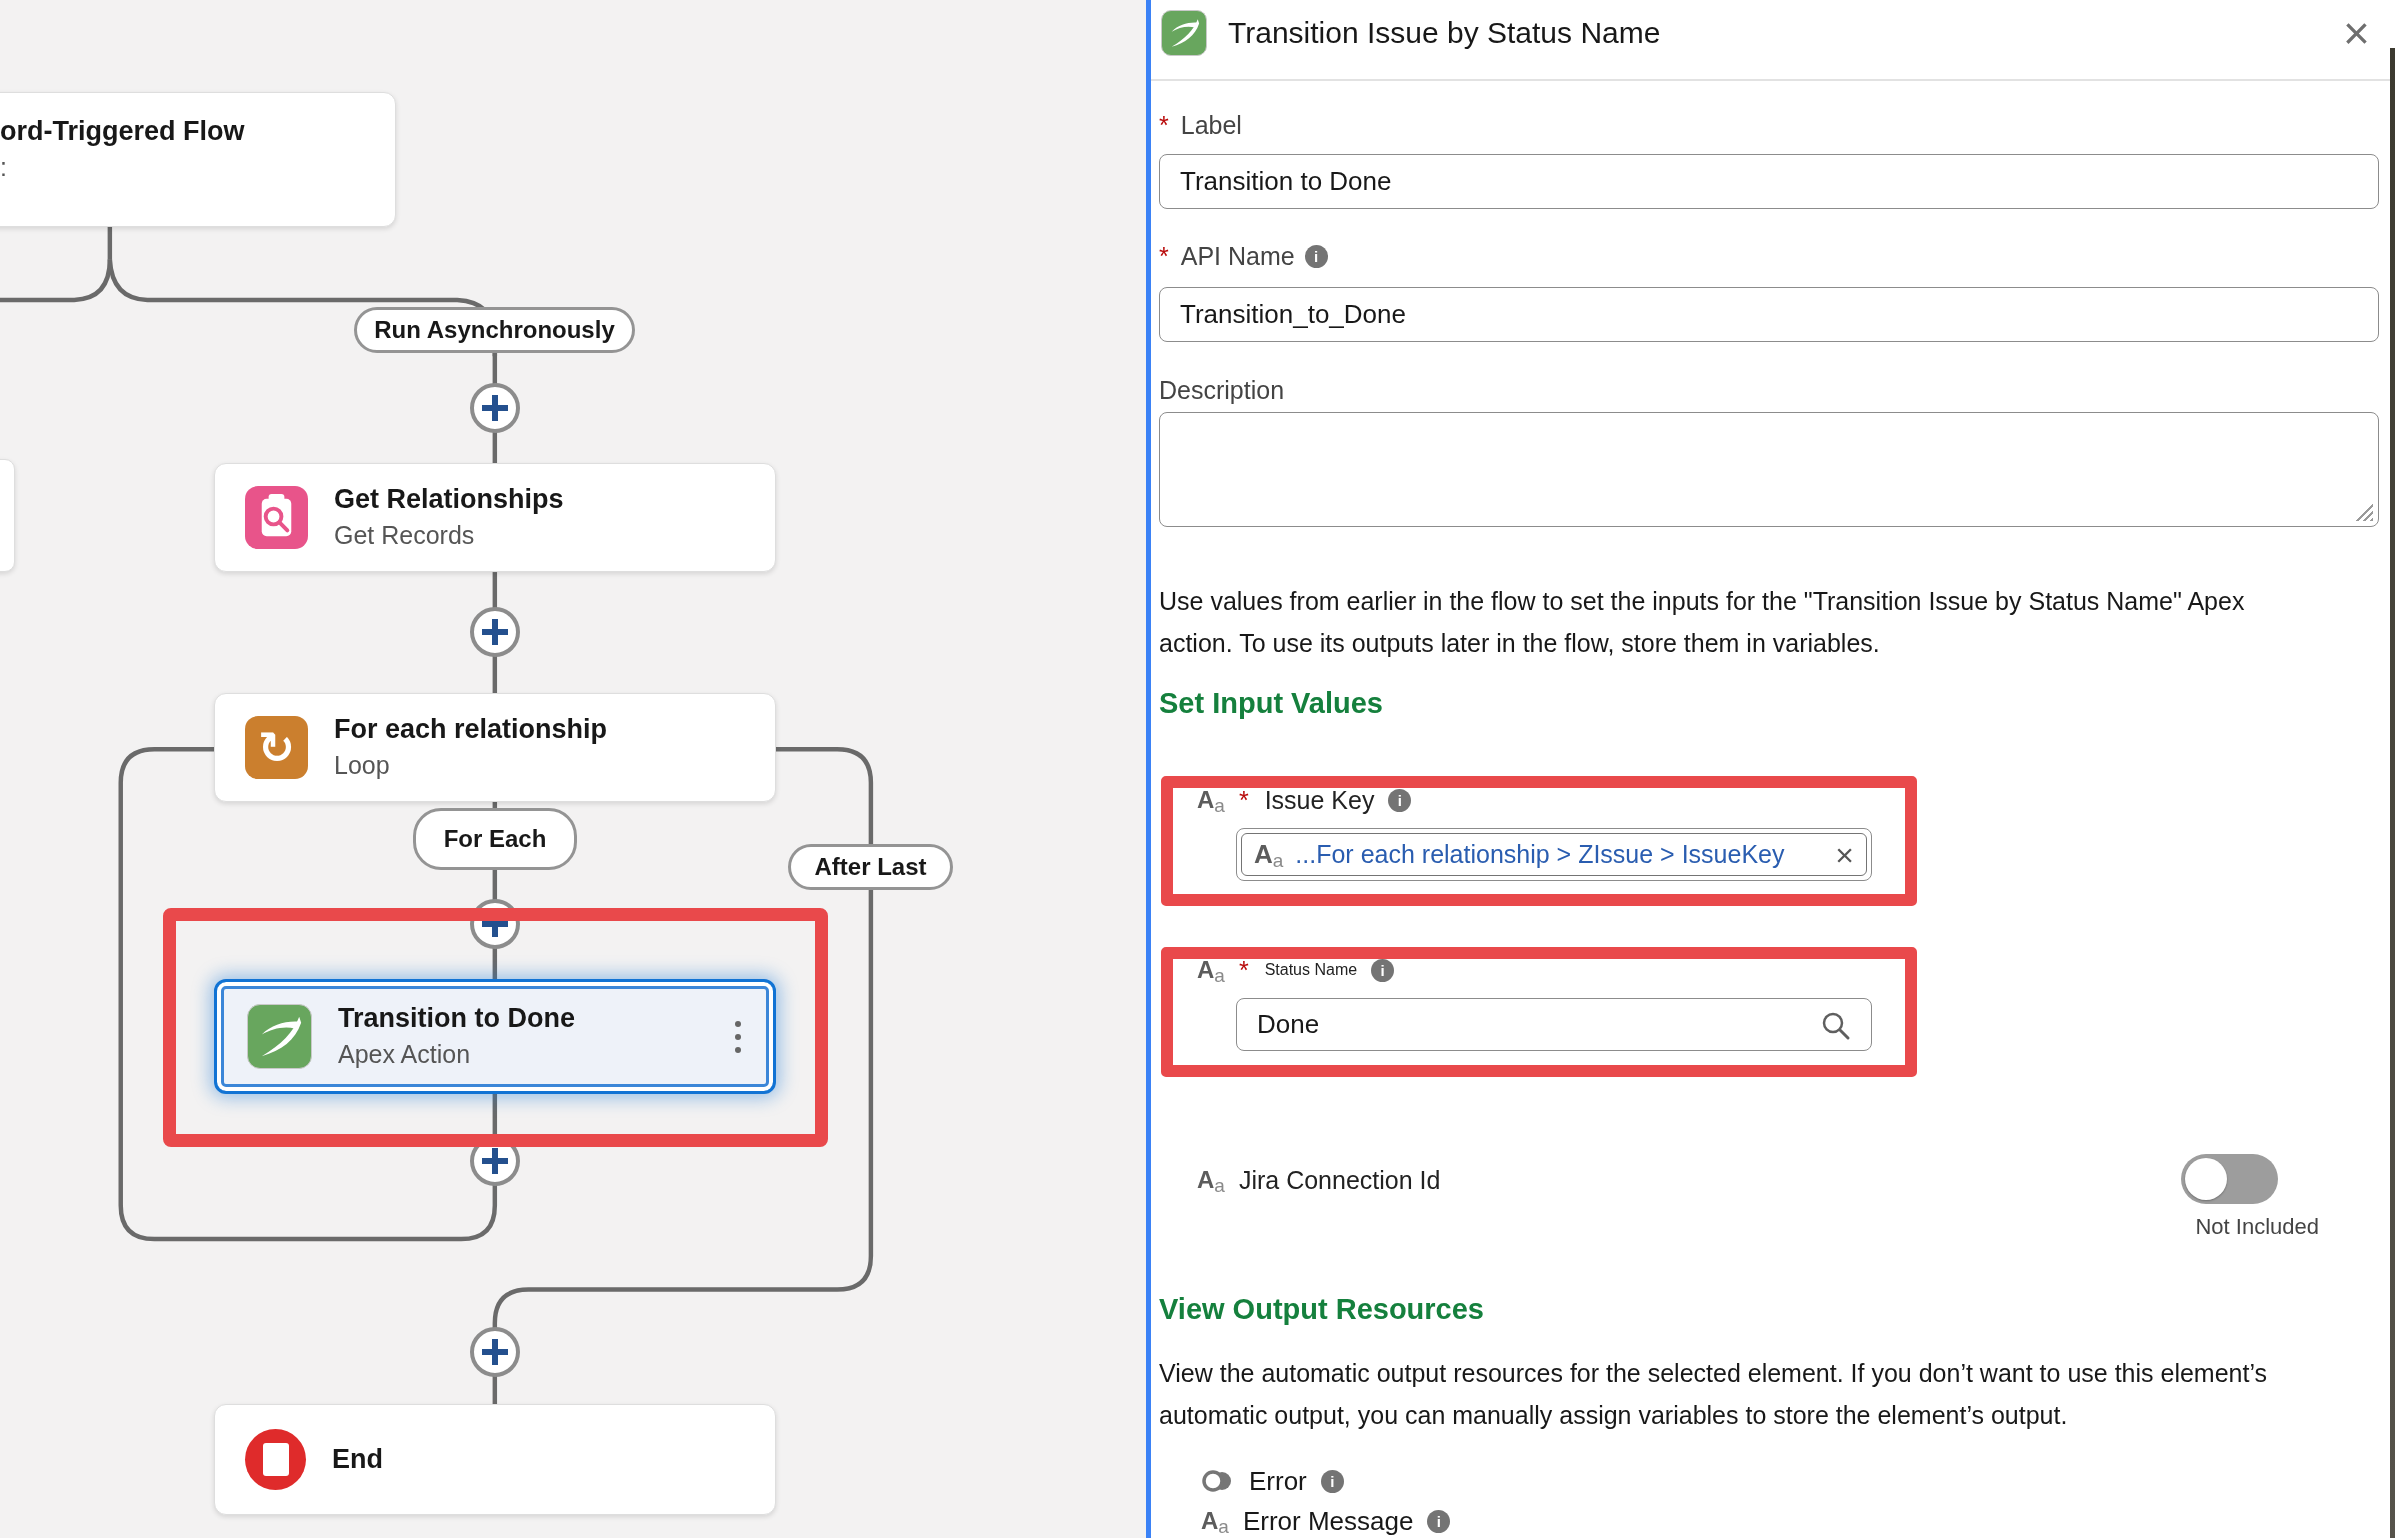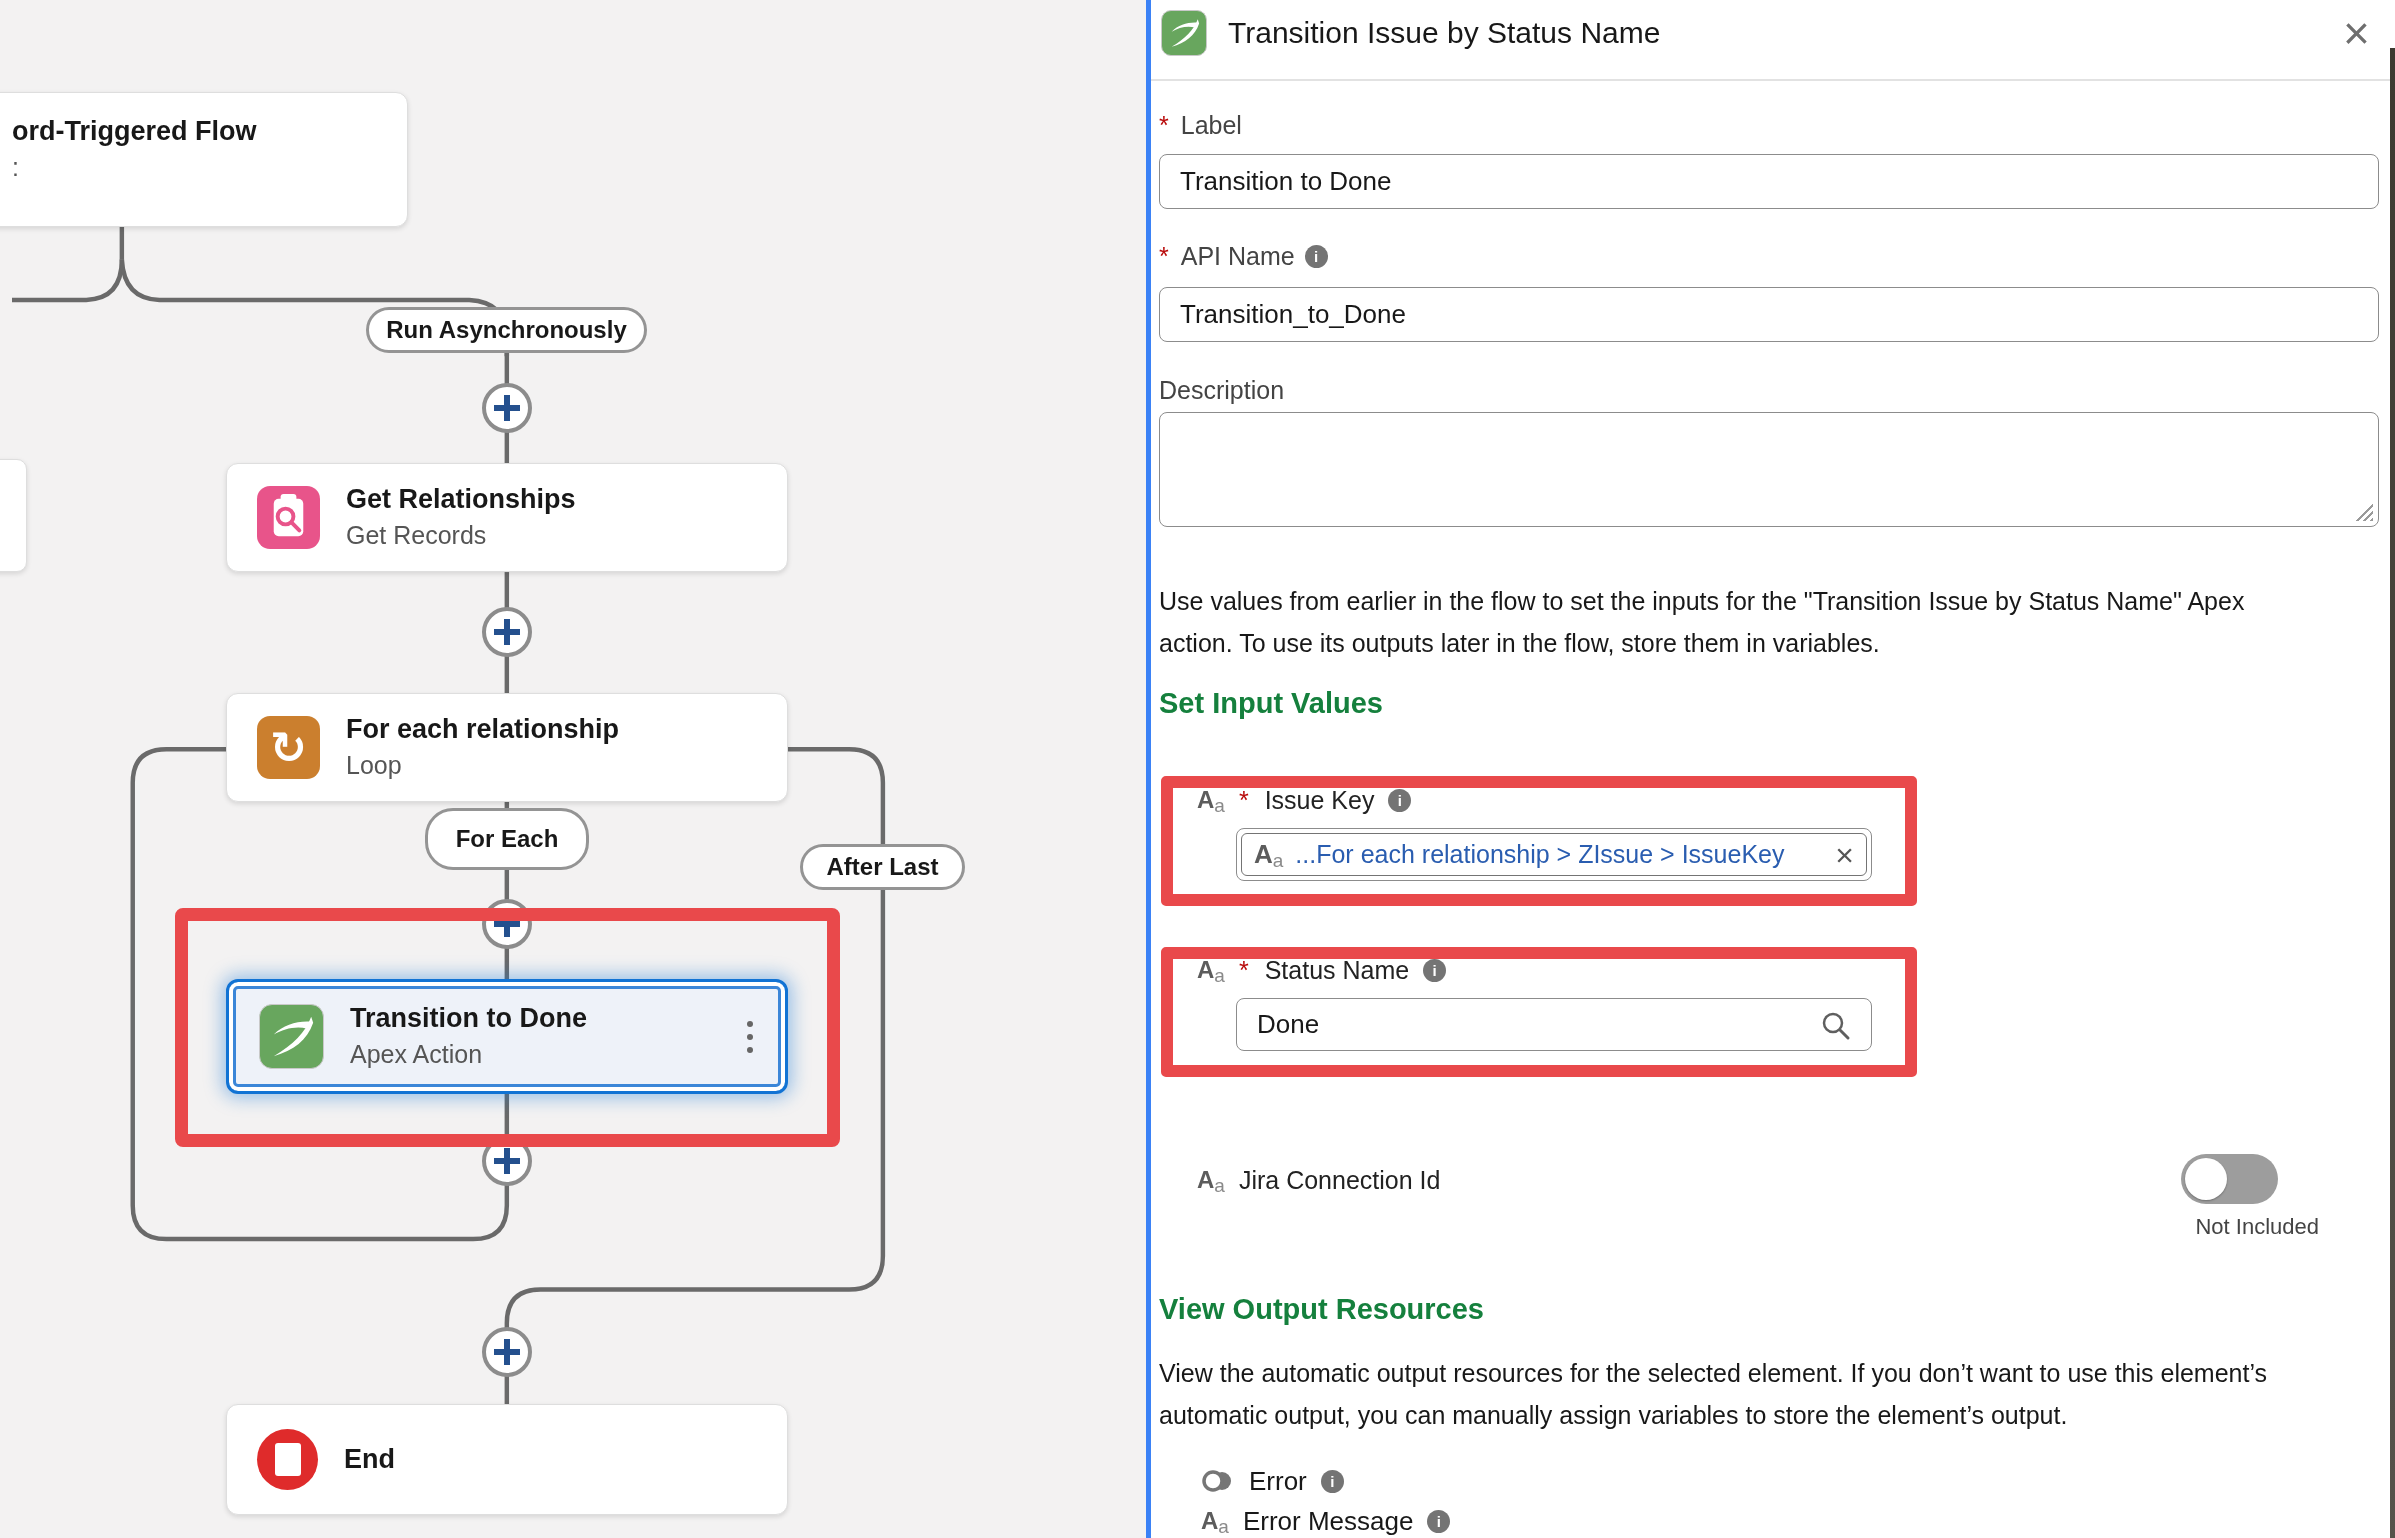--- a/index.html
+++ b/index.html
@@ -1,20 +1,20 @@
 <!DOCTYPE html>
 <html><head>
 <meta charset="utf-8">
 <style>
   html,body{margin:0;padding:0;}
   .screen{position:relative;width:2396px;height:1538px;background:#f3f2f2;
           font-family:"Liberation Sans",sans-serif;overflow:hidden;color:#181818;}
 
   
-  .canvas{position:absolute;left:0;top:0;width:1148px;height:1538px;margin-left:12px;}
+  .canvas{position:absolute;left:0;top:0;width:1148px;height:1538px;}
   .connectors{position:absolute;left:0;top:0;}
   .node{position:absolute;background:#fff;border:1px solid #dedede;border-radius:12px;
         box-shadow:0 2px 5px rgba(0,0,0,.12);display:flex;align-items:center;
         padding-left:30px;gap:26px;box-sizing:border-box;}
   .node-text{display:flex;flex-direction:column;}
   .node-title{font-size:27px;font-weight:700;color:#181818;line-height:1.1;}
   .node-sub{font-size:25px;color:#555;margin-top:7px;line-height:1.1;}
   .icon-sq{width:63px;height:63px;border-radius:13px;flex:none;display:flex;
            align-items:center;justify-content:center;}
   .badge{position:absolute;background:#fff;border:3px solid #949494;border-radius:28px;
@@ -242,21 +242,21 @@
       </div>
     </div>
 
     <div class="annotation" style="left:10px;top:947px;width:756px;height:130px;border-width:12px;border-radius:5px;"></div>
     <div class="p-abs row" style="left:46px;top:952px;height:36px;">
       <span class="aa">
         <b>A</b>
           <i>a</i>
         </span>
       <span class="req">*</span>
-      <span style="font-size:25px;color:#222;">Status Name</span>
+      <span style="font-size:16px;color:#222;">Status Name</span>
       <span class="info">i</span>
     </div>
     <input class="p-abs tbox" style="left: 85px; top: 998px; width: 636px; height: 53px; padding-right: 59px;" value="Done">
     <svg class="p-abs" style="left:669px;top:1010px;" width="32" height="32" viewBox="0 0 32 32">
       <circle cx="13" cy="13" r="9" stroke="#5f5f5f" stroke-width="2.5" fill="none"></circle>
       <line x1="20" y1="20" x2="28" y2="28" stroke="#5f5f5f" stroke-width="3" stroke-linecap="round"></line>
     </svg>
 
     <div class="p-abs row" style="left:46px;top:1162px;height:36px;">
       <span class="aa">

